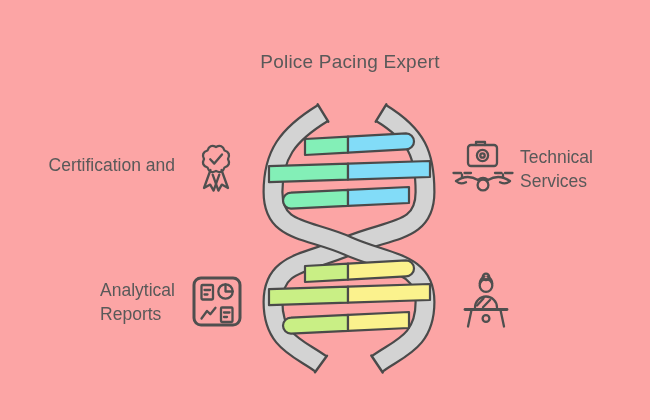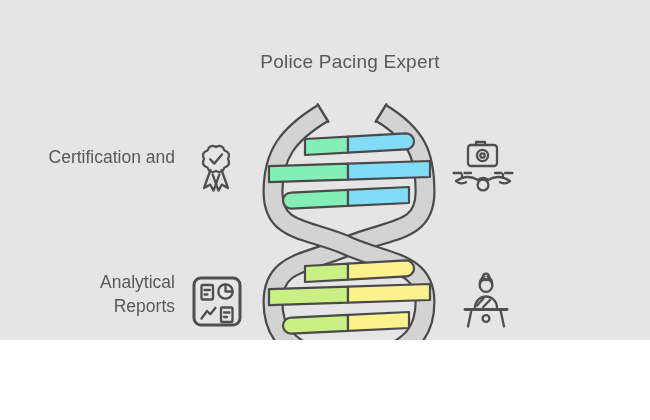--- a/index.html
+++ b/index.html
@@ -1,22 +1,22 @@
 <!DOCTYPE html>
 <html><head>
 <meta charset="utf-8">
 <style>
   html,body{margin:0;padding:0;background:#fff;}
-  .stage{position:relative;width:650px;height:340px;background:#e5e5e5;overflow:hidden;
+  .stage{position:relative;width:650px;height:420px;background:#fca5a5;overflow:hidden;
          font-family:"Liberation Sans",sans-serif;color:#595959;}
   .title{position:absolute;top:51px;left:350px;transform:translateX(-50%);
          font-size:19px;letter-spacing:.2px;white-space:nowrap;color:#595959;}
   .lbl{position:absolute;font-size:17.5px;line-height:24px;color:#595959;}
   .lbl div{white-space:nowrap;}
-  .align-r{text-align:right;}
+  .align-r{margin-top:8px;}
   .icon{position:absolute;}
   .icon svg{display:block;}
   .icon path,.icon rect,.icon circle,.icon polyline{
       fill:none;stroke:#4f4f4f;stroke-width:2.3;stroke-linecap:round;stroke-linejoin:round;}
   .icon .thick{stroke-width:3;}
   .helix{position:absolute;left:259px;top:100px;}
   .strand-outline{fill:none;stroke:#4a4a4a;stroke-width:21;}
   .strand-fill{fill:none;stroke:#d3d3d3;stroke-width:16.6;}
   .endcap{stroke:#4a4a4a;stroke-width:2.4;stroke-linecap:round;}
   .rung{stroke:#4a4a4a;stroke-width:2.2;stroke-linejoin:round;}
@@ -48,20 +48,24 @@
       <rect x="16" y="5" width="29" height="21" rx="3"></rect>
       <circle cx="30.5" cy="15.5" r="5.6"></circle>
       <circle cx="30.5" cy="15.5" r="2.2"></circle>
       <path d="M1.5,33 h7.5 M12.5,33 h6.5 M10,34.5 v2.8"></path>
       <path d="M43,33 h6.5 M53,33 h7.5 M51,34.5 v2.8"></path>
       <path d="M4,41 Q15,33.5 26,40 M36,40 Q47,33.5 58,41 M26,40 Q31,36 36,40 M4,41 Q8,45 14,42.2 M48,42.2 Q54,45 58,41"></path>
       <circle cx="31" cy="45" r="5.4"></circle>
     </svg>
   </div>
 
+  <div class="lbl" style="top:145px;left:520px;">
+    <div>Technical</div>
+    <div>Services</div>
+  </div>
 
   <div class="lbl align-r" style="top:270px;right:475px;">
     <div>Analytical</div>
     <div>Reports</div>
   </div>
 
   <div class="icon" style="left:191px;top:275px;">
     <svg width="52" height="53" viewBox="0 0 52 53">
       <rect class="thick" x="3" y="3" width="46" height="47" rx="7"></rect>
       <rect x="10.5" y="10" width="11.5" height="14.5" rx="1"></rect>

